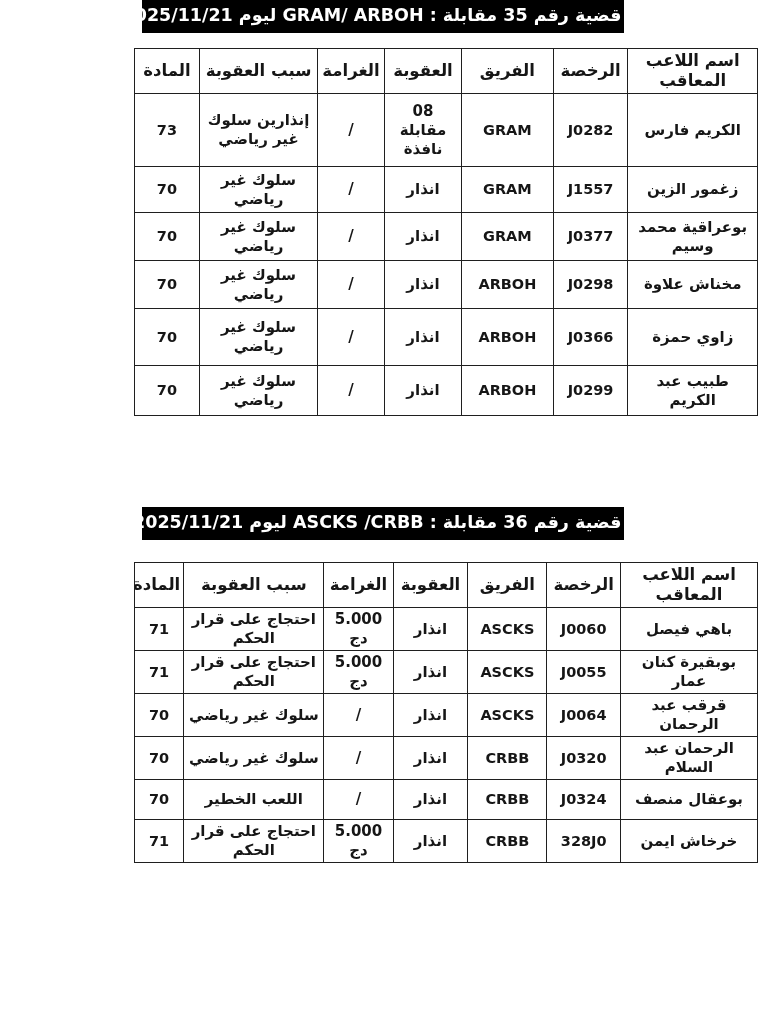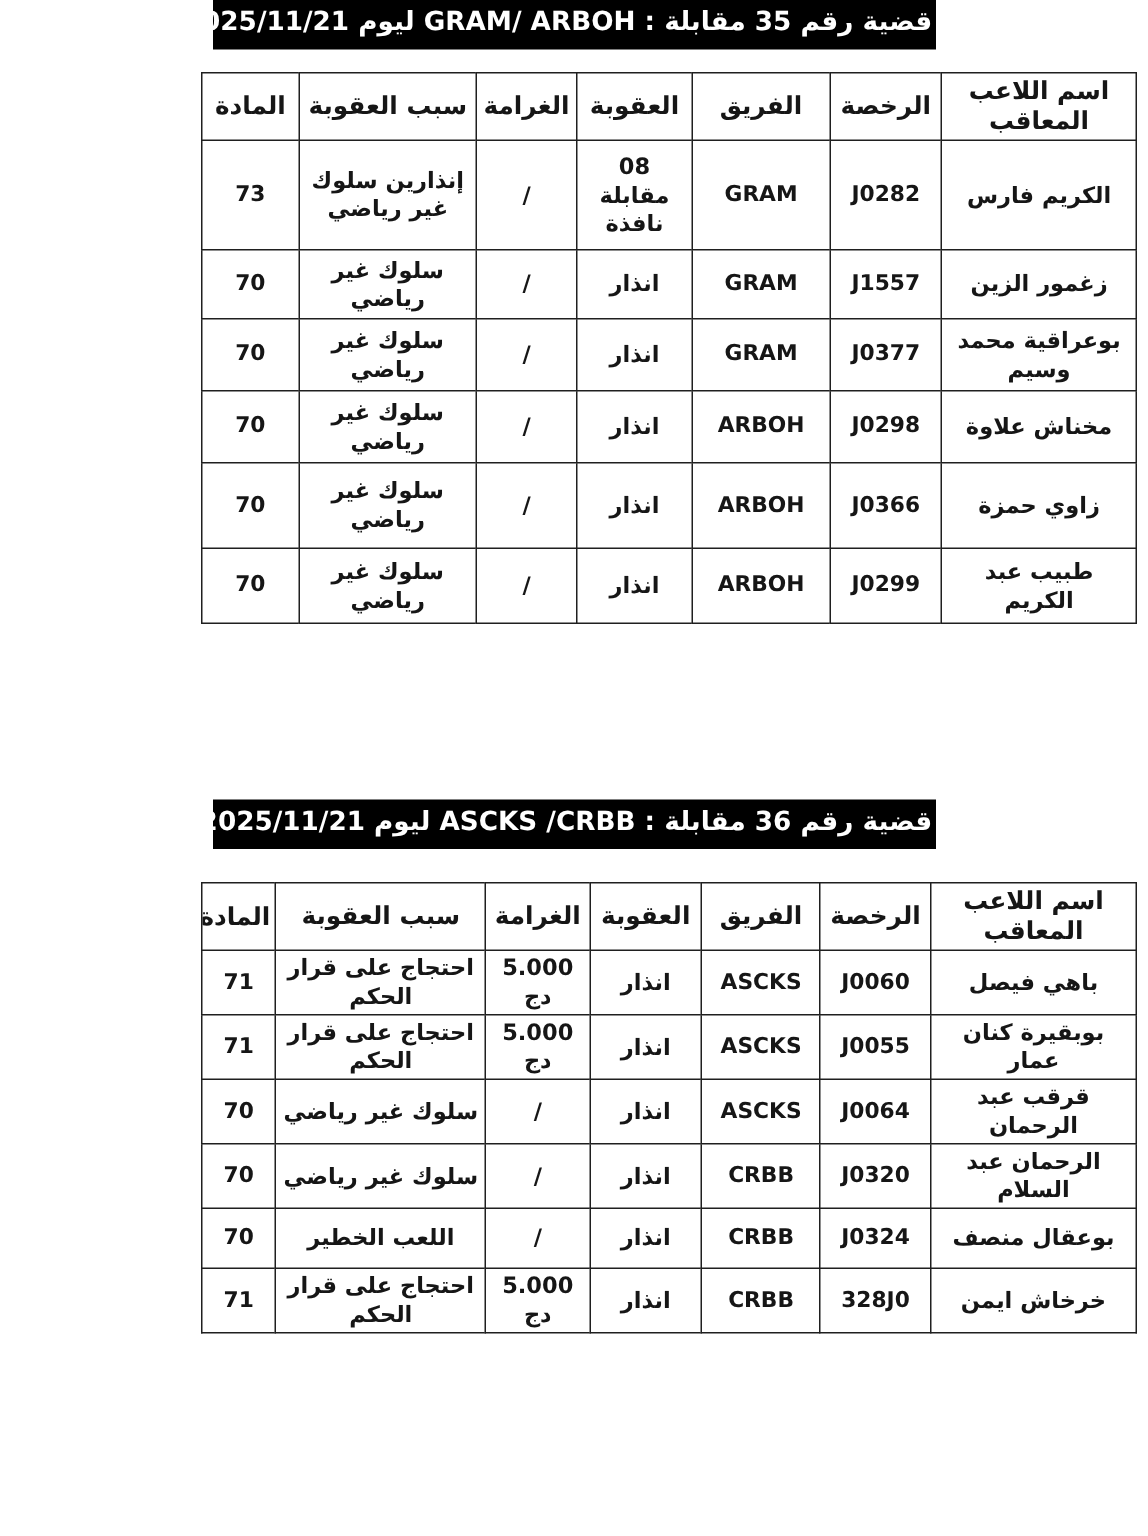--- a/index.html
+++ b/index.html
@@ -20,21 +20,21 @@
     color: #ffffff;
     font-weight: bold;
     font-size: 17.5px;
     line-height: 21px;
     text-align: center;
     padding: 5px 2px 7px 2px;
     box-sizing: border-box;
     white-space: nowrap;
   }
   #case1-bar { }
-  #case2-bar { margin-top: 117px; }
+  #case2-bar { margin-top: 91px; }
 
   table.sanctions {
     border-collapse: collapse;
     table-layout: fixed;
     width: 624px;
     margin: 15px 7px 0 8px;
   }
   #case2-table { margin-top: 22px; }
   .sanctions th, .sanctions td {
     border: 1.6px solid #1f1f1f;

